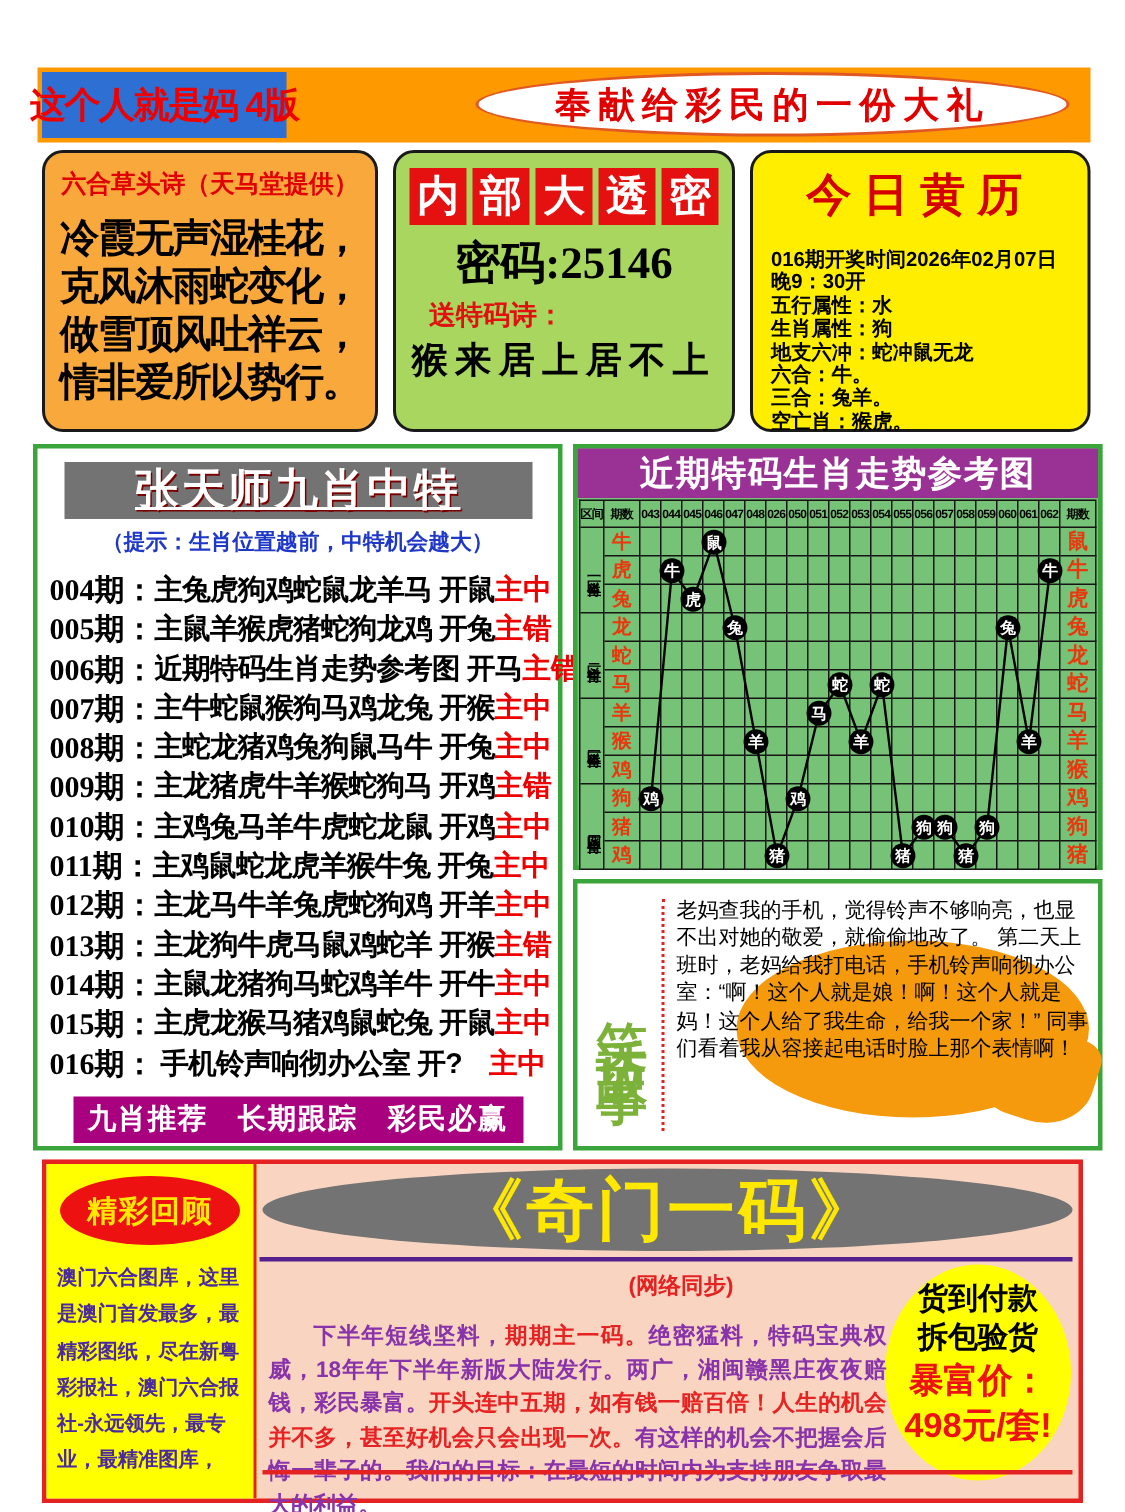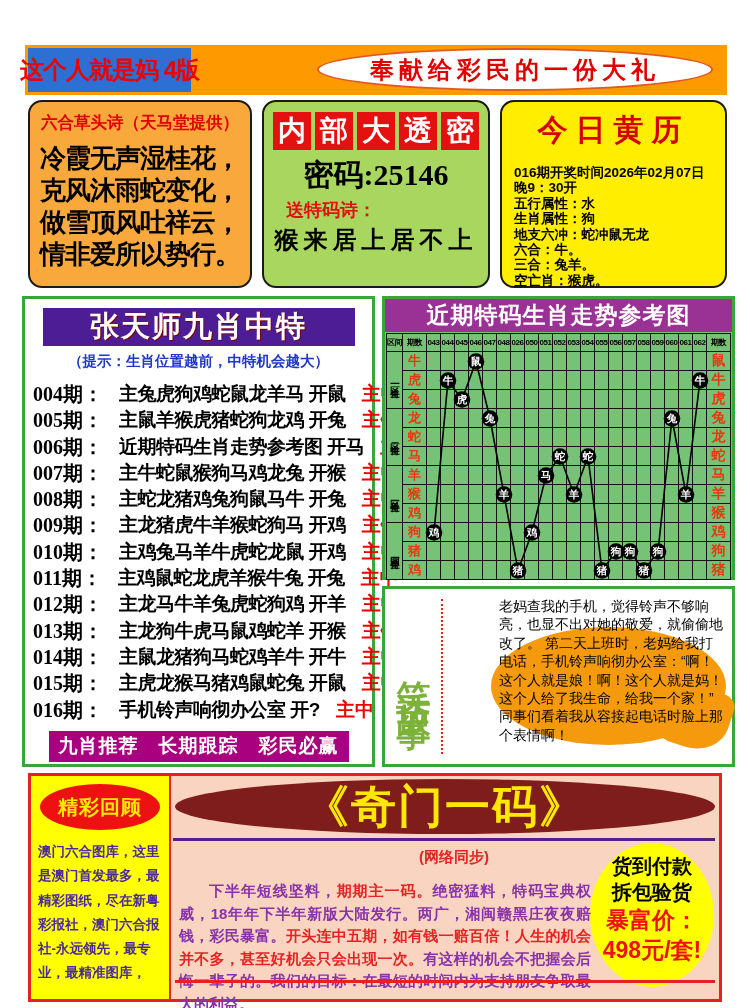--- a/index.html
+++ b/index.html
@@ -36,26 +36,26 @@
     color:#E01111; font-weight:900; font-size:19px; display:inline-flex; align-items:center; justify-content:center; }
 
   .almanac-panel { left:500px; width:227px; background:#FFEE00; }
   .alm-title { color:#D50000; font-weight:900; font-size:30px; text-align:center; letter-spacing:8px; margin-top:8px; }
   .almanac-lines { margin:14px 0 0 12px; }
   .alm-line { color:#000; font-weight:900; font-size:13.5px; line-height:15.4px; white-space:nowrap; }
 
   
   .nine-panel { position:absolute; left:22px; top:296px; width:353px; height:471px;
     background:#ffffff; border:3px solid #3AA53A; }
-  .nx-title { margin:9px auto 0; width:312px; height:38px; background:#4c1d95; color:#ffffff;
+  .nx-title { margin:9px auto 0; width:312px; height:38px; background:#737373; color:#ffffff;
     font-weight:900; font-size:29px; letter-spacing:2px; display:flex; align-items:center; justify-content:center;
-    text-shadow:1px 1px 0 #7a0000; white-space:nowrap; }
+    text-shadow:1px 1px 0 #7a0000; white-space:nowrap;text-decoration:underline; }
   .nx-subtitle { color:#2038C8; font-weight:bold; font-size:14.5px; text-align:center; margin-top:6px; }
   .nx-rows { margin-top:10px; }
-  .nx-row { display:flex; align-items:center; padding:0 8px; line-height:26.3px; white-space:nowrap;gap:16px; }
+  .nx-row { display:flex; align-items:center; padding:0 8px; line-height:26.3px; white-space:nowrap; }
   .nx-period { font-family:"Liberation Serif",serif; font-weight:bold; font-size:20px; color:#000; width:74px; }
   .nx-body { flex:1; font-weight:900; font-size:19px; color:#000; letter-spacing:-0.5px; }
   .nx-result { color:#EE0000; font-weight:900; font-size:19px; width:42px; text-align:right; }
   .nx-footer { margin:8px auto 0; width:300px; height:31px; background:#A8007E; color:#ffffff;
     font-weight:bold; font-size:19px; letter-spacing:1px; display:flex; align-items:center; justify-content:center;
     white-space:nowrap; }
 
   
   .chart-panel { position:absolute; left:382px; top:296px; width:353px; height:284px;
     background:#76C276; border:3px solid #3AA53A; }
@@ -78,32 +78,32 @@
   .joke-panel { position:absolute; left:382px; top:586px; width:353px; height:181px;
     background:#ffffff; border:3px solid #3AA53A; display:flex; padding:8px 6px; }
   .joke-title { writing-mode:vertical-rl; color:#7CB23A; font-weight:900; font-size:34px;
     letter-spacing:12px; width:46px; text-align:center; }
   .joke-divider { border-left:2px dotted #E02222; margin:2px 8px 2px 4px; }
   .joke-body { position:relative; flex:1; }
   .joke-blob-a { position:absolute; left:40px; top:30px; width:235px; height:118px;
     background:#F59A0C; border-radius:50%; }
   .joke-blob-b { position:absolute; right:-4px; bottom:8px; width:72px; height:62px;
     background:#F59A0C; border-radius:50% 20% 50% 30%; transform:rotate(18deg); }
-  .joke-text { position:relative; z-index:1; color:#000; font-size:14px; line-height:18.4px; font-weight:500;margin-left:48px; }
+  .joke-text { position:relative; z-index:1; color:#000; font-size:14px; line-height:18.4px; font-weight:500; }
 
   
   .bottom-frame { position:absolute; left:28px; top:773px; width:694px; height:229px;
     border:3px solid #E52222; background:#F9D4C1; display:flex; }
   .review-panel { width:140px; background:#FFFF00; border-right:2px solid #E52222; padding:5px 7px; }
   .review-badge { width:120px; height:46px; background:#EE1111; border-radius:50%; color:#FFE900;
     font-weight:900; font-size:20px; letter-spacing:1px; display:flex; align-items:center; justify-content:center;
     margin:3px auto 0; white-space:nowrap; }
   .review-text { color:#4B2AA0; font-weight:bold; font-size:13.5px; line-height:1.8; margin-top:10px; }
   .pitch-area { position:relative; flex:1; }
-  .product-banner { position:absolute; left:4px; top:3px; width:540px; height:55px; background:#7f1d1d;
+  .product-banner { position:absolute; left:4px; top:3px; width:540px; height:55px; background:#737373;
     border-radius:50%; color:#FFE800; font-weight:900; font-size:45px; letter-spacing:2px;
     display:flex; align-items:center; justify-content:center; white-space:nowrap; }
   .purple-rule { position:absolute; left:2px; top:62px; width:542px; height:3px; background:#55208E; }
   .sync-note { position:absolute; left:248px; top:72px; color:#E52222; font-weight:bold; font-size:15px; }
   .price-badge { position:absolute; right:5px; top:67px; width:124px; height:144px; background:#FFFF00;
     border-radius:50%; text-align:center; padding-top:10px; }
   .cod-line { color:#000; font-weight:900; font-size:20px; line-height:26px; white-space:nowrap; }
   .price-line { color:#EE1111; font-weight:900; font-size:23px; line-height:30px; white-space:nowrap; }
   .pitch-text { position:absolute; left:8px; top:104px; width:412px; font-size:15px; font-weight:bold;
     line-height:22.5px; text-indent:2em; text-align:justify; }

